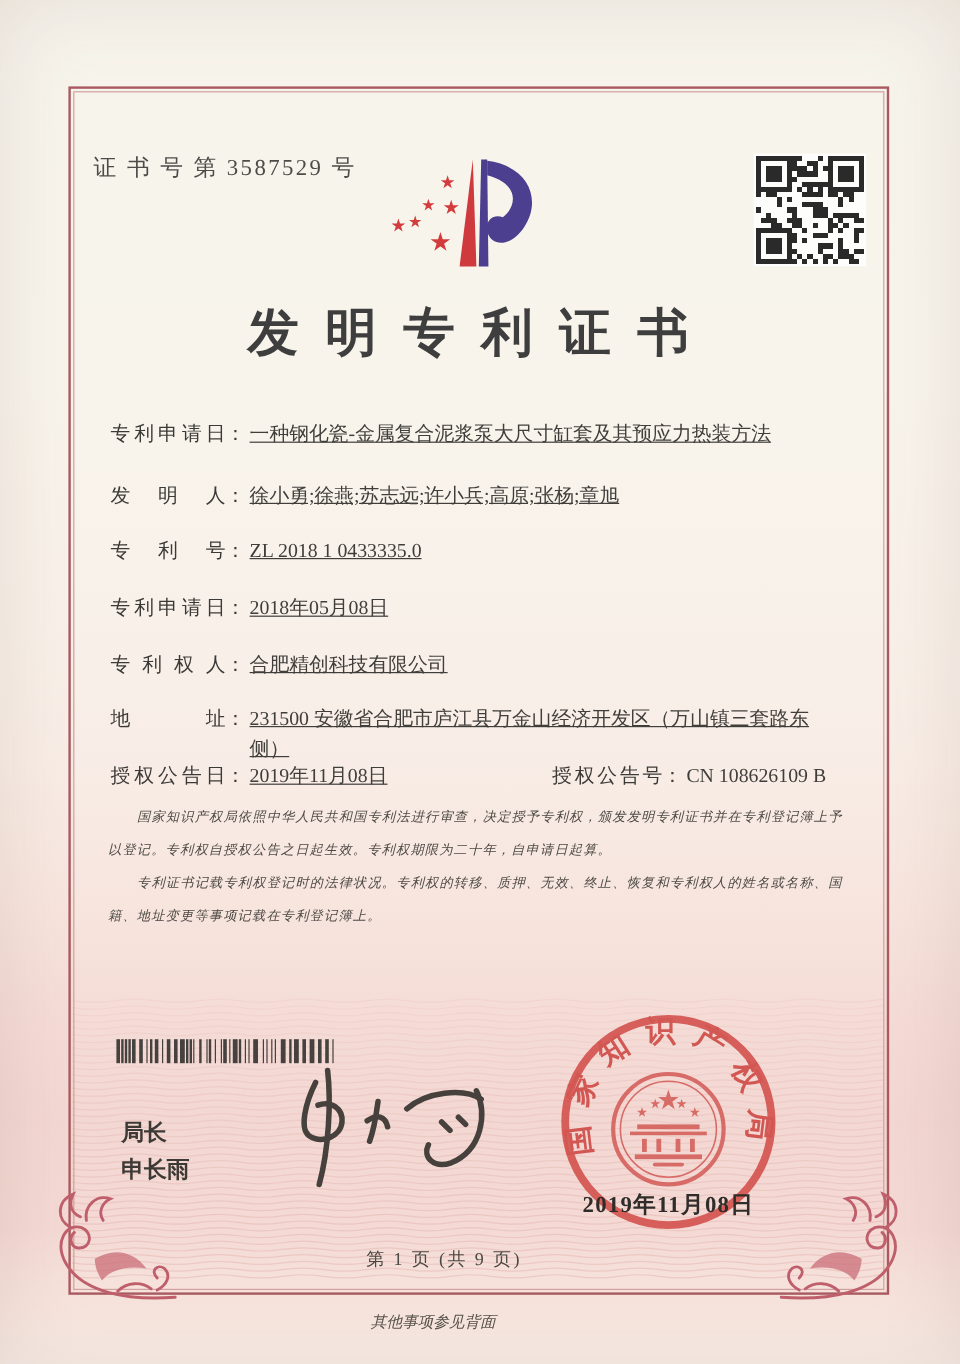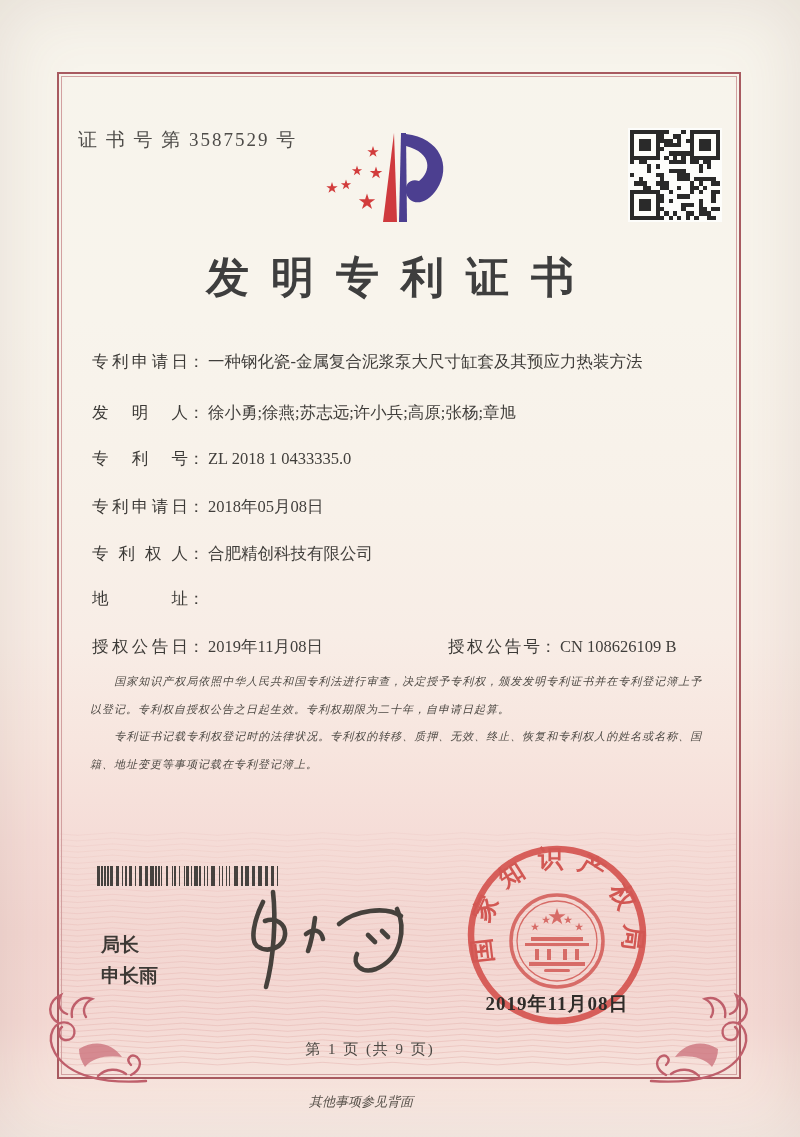--- a/index.html
+++ b/index.html
@@ -17,22 +17,22 @@
   .frame-inner{position:absolute;inset:2px;border:1px solid #d2a0a0;}
   .cert-no{position:absolute;left:78px;top:127px;font-size:19px;letter-spacing:2px;color:#4e4c49;}
   .logo{position:absolute;left:298px;top:126px;}
   .qr{position:absolute;left:628px;top:128px;width:90px;height:90px;background:#fdfdfb;padding:2px;}
   .title{position:absolute;left:57px;top:249px;width:666px;text-align:center;
     font-size:43px;font-weight:600;color:#3e3e3e;letter-spacing:22px;text-indent:22px;}
   .fields{position:absolute;left:92px;top:0;width:620px;font-size:16.5px;color:#403e3b;}
   .row{position:absolute;left:0;display:flex;width:620px;line-height:25px;}
   .lbl{display:inline-block;width:96px;text-align:justify;text-align-last:justify;flex:none;color:#3c3a37;}
   .colon{flex:none;width:20px;}
-  .val{flex:1;}
-  .grant-right{position:absolute;left:356px;top:0;display:flex;}
+  .val{flex:1;text-decoration:underline;}
+  .grant-right{position:absolute;left:368px;top:0;display:flex;}
   .grant-right .lbl{width:92px;}
   .paras{position:absolute;left:90px;top:668px;width:624px;font-size:11px;line-height:27.5px;
     color:#4e4a45;font-style:italic;letter-spacing:1px;}
   .paras p{margin:0;text-indent:2.2em;}
   .band-waves{position:absolute;left:60px;top:830px;pointer-events:none;}
   .barcode{position:absolute;left:97px;top:866px;height:20px;display:flex;align-items:stretch;}
   .barcode .bar{background:#2e2c2a;opacity:.88;height:100%;}
   .signer{position:absolute;left:101px;top:929px;font-family:"Liberation Sans",sans-serif;
     font-weight:700;font-size:19px;line-height:31px;color:#3d3935;}
   .signature{position:absolute;left:215px;top:888px;}
@@ -384,20 +384,21 @@
         <span class="val">2018年05月08日</span>
     </div>
     <div class="row" style="top:541px">
       <span class="lbl">专利权人</span>
         <span class="colon">：</span>
         <span class="val">合肥精创科技有限公司</span>
     </div>
     <div class="row" style="top:586px">
       <span class="lbl">地址</span>
         <span class="colon">：</span>
+        <span class="val" style="width:480px;flex:none">231500 安徽省合肥市庐江县万金山经济开发区（万山镇三套路东侧）</span>
     </div>
     <div class="row" style="top:634px">
       <span class="lbl">授权公告日</span>
         <span class="colon">：</span>
         <span class="val">2019年11月08日</span>
       <span class="grant-right">
         <span class="lbl">授权公告号</span>
           <span class="colon">：</span>
           <span>CN 108626109 B</span>
       </span>

